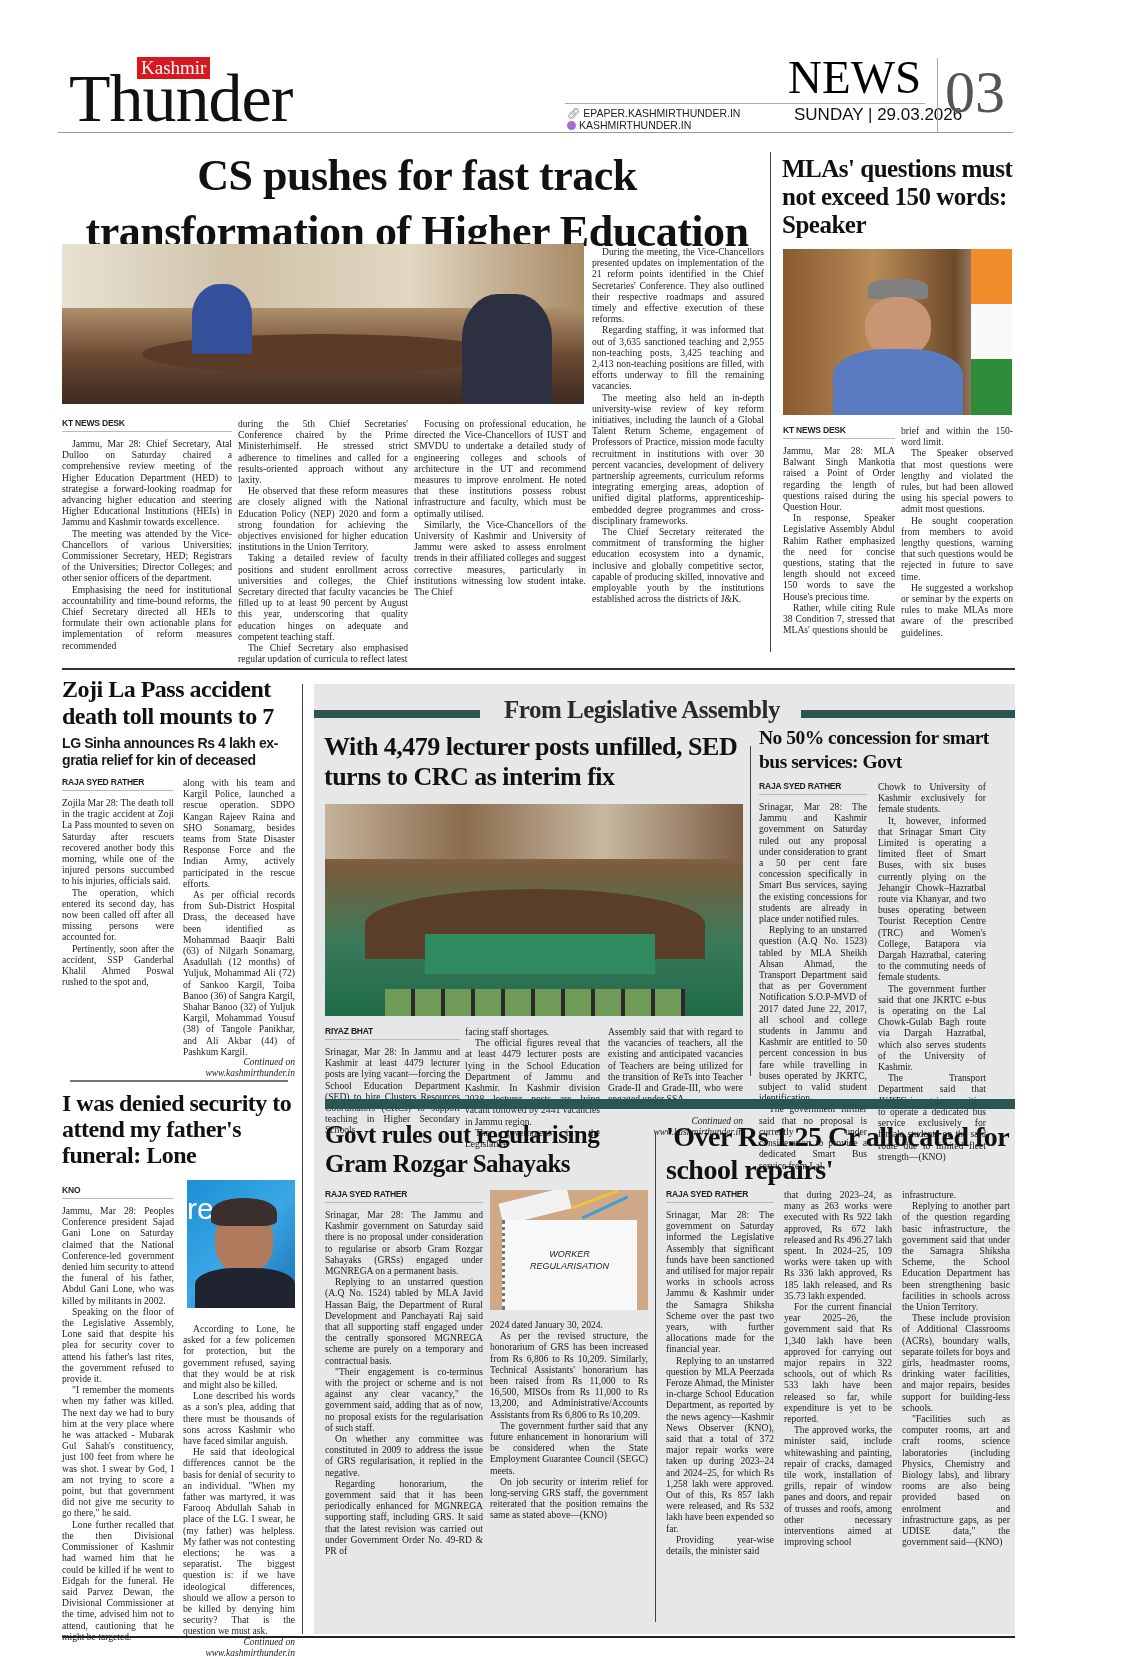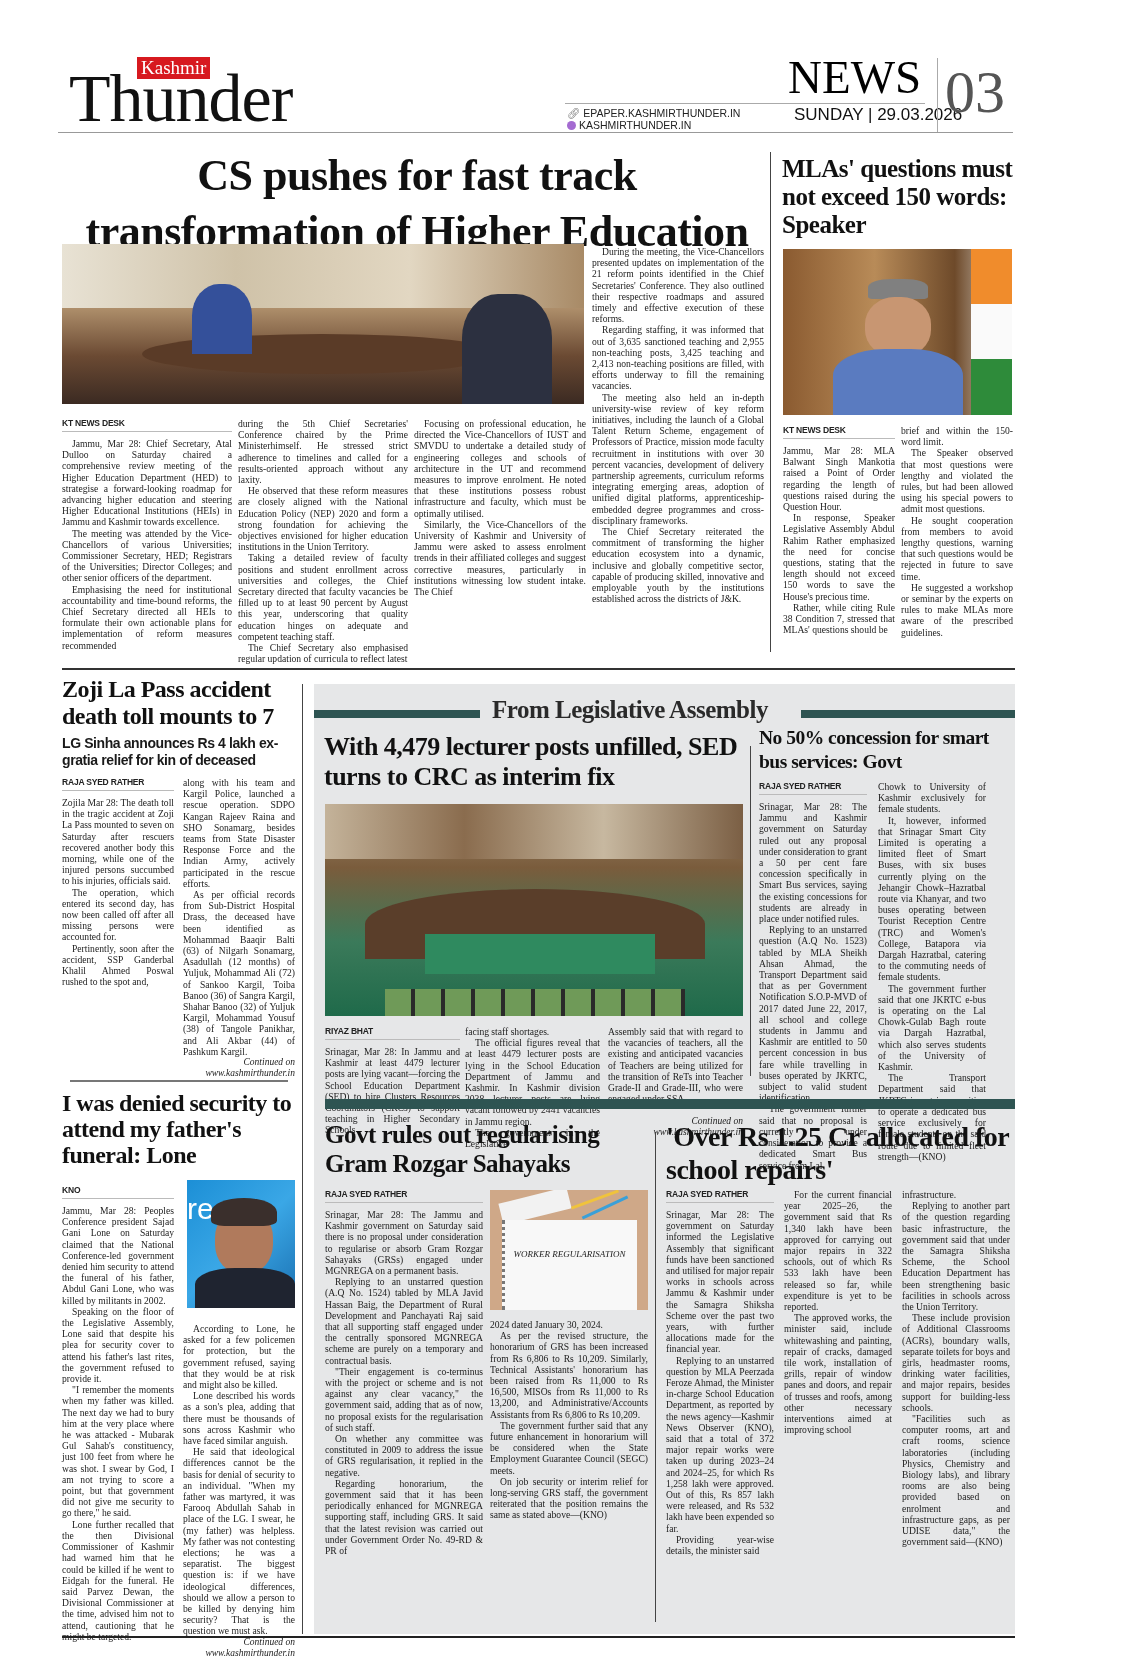--- a/index.html
+++ b/index.html
@@ -150,21 +150,21 @@
     <p>He said that ideological differences cannot be the basis for denial of security to an individual. "When my father was martyred, it was Farooq Abdullah Sahab in place of the LG. I swear, he (my father) was helpless. My father was not contesting elections; he was a separatist. The biggest question is: if we have ideological differences, should we allow a person to be killed by denying him security? That is the question we must ask.</p>
     <div class="cont">Continued on</div>
     <div class="cont">www.kashmirthunder.in</div>
   </div>
 </article>
 
 <div class="abs" style="left:302px;top:684px;width:1px;height:950px;background:#444;"></div>
 
 <section class="abs" style="left:314px;top:684px;width:701px;height:950px;background:#e6e7e8;">
   <div class="abs" style="left:0;top:26px;width:166px;height:8px;background:#2e5452;"></div>
-  <div class="abs serif" style="left:178px;top:10px;width:300px;text-align:left;font-size:25px;line-height:32px;font-weight:bold;color:#2a2a2a;letter-spacing:-0.5px;">From Legislative Assembly</div>
+  <div class="abs serif" style="left:178px;top:10px;width:300px;text-align:center;font-size:25px;line-height:32px;font-weight:bold;color:#2a2a2a;letter-spacing:-0.5px;">From Legislative Assembly</div>
   <div class="abs" style="left:487px;top:26px;width:214px;height:8px;background:#2e5452;"></div>
 
   <h2 class="abs hl" style="left:10px;top:48px;width:420px;font-size:26px;line-height:30px;">With 4,479 lecturer posts unfilled, SED turns to CRC as interim fix</h2>
   <div class="abs photo" style="left:11px;top:120px;width:418px;height:212px;background:linear-gradient(180deg,#9e8a6f 0%,#7a5c3c 30%,#3b7a5a 65%,#1f6a4a 100%);">
     <div class="abs" style="left:0;top:0;width:100%;height:55px;background:linear-gradient(90deg,#c4b39a,#8a6c4e,#c7b8a0,#7b5f44);"></div>
     <div class="abs" style="left:40px;top:85px;width:340px;height:70px;border-radius:50% 50% 0 0;background:#5a3e2a;"></div>
     <div class="abs" style="left:100px;top:130px;width:230px;height:40px;background:#2f8a5f;"></div>
     <div class="abs" style="left:60px;top:185px;width:300px;height:27px;background:repeating-linear-gradient(90deg,#6f9a58 0 26px,#2a2a2a 26px 30px);"></div>
   </div>
 
@@ -214,41 +214,42 @@
       <p>"Their engagement is co-terminus with the project or scheme and is not against any clear vacancy," the government said, adding that as of now, no proposal exists for the regularisation of such staff.</p>
       <p>On whether any committee was constituted in 2009 to address the issue of GRS regularisation, it replied in the negative.</p>
       <p>Regarding honorarium, the government said that it has been periodically enhanced for MGNREGA supporting staff, including GRS. It said that the latest revision was carried out under Government Order No. 49-RD &amp; PR of</p>
     </div>
   </div>
   <div class="abs photo" style="left:176px;top:506px;width:158px;height:120px;background:#cfa888;">
     <div class="abs" style="left:10px;top:5px;width:70px;height:22px;background:#f2f2f2;transform:rotate(-14deg);"></div>
     <div class="abs" style="left:80px;top:8px;width:50px;height:3px;background:#f0c33c;transform:rotate(-20deg);"></div>
     <div class="abs" style="left:90px;top:16px;width:50px;height:3px;background:#3aa0d8;transform:rotate(-25deg);"></div>
     <div class="abs" style="left:12px;top:30px;width:135px;height:90px;background:#f8f8f8;border-left:3px dotted #777;"></div>
-    <div class="abs" style="left:22px;top:58px;width:115px;text-align:center;font-family:Liberation Serif, serif;font-style:italic;font-size:9px;line-height:12px;color:#222;">WORKER REGULARISATION</div>
+    <div class="abs" style="left:22px;top:58px;width:115px;text-align:center;font-family:Liberation Sans, sans-serif;font-style:italic;font-size:9px;line-height:12px;color:#222;">WORKER REGULARISATION</div>
   </div>
   <div class="col body" style="left:176px;top:635px;width:158px;">
     <p class="first">2024 dated January 30, 2024.</p>
     <p>As per the revised structure, the honorarium of GRS has been increased from Rs 6,806 to Rs 10,209. Similarly, Technical Assistants' honorarium has been raised from Rs 11,000 to Rs 16,500, MISOs from Rs 11,000 to Rs 13,200, and Administrative/Accounts Assistants from Rs 6,806 to Rs 10,209.</p>
     <p>The government further said that any future enhancement in honorarium will be considered when the State Employment Guarantee Council (SEGC) meets.</p>
     <p>On job security or interim relief for long-serving GRS staff, the government reiterated that the position remains the same as stated above—(KNO)</p>
   </div>
 
   <div class="abs" style="left:341px;top:448px;width:1px;height:490px;background:#444;"></div>
 
   <h2 class="abs hl" style="left:352px;top:436px;width:345px;font-size:28px;line-height:33px;">'Over Rs 1.25 Cr allocated for school repairs'</h2>
   <div class="col" style="left:352px;top:505px;width:108px;">
     <div class="byline">RAJA SYED RATHER</div>
     <div class="body">
       <p class="first">Srinagar, Mar 28: The government on Saturday informed the Legislative Assembly that significant funds have been sanctioned and utilised for major repair works in schools across Jammu &amp; Kashmir under the Samagra Shiksha Scheme over the past two years, with further allocations made for the financial year.</p>
       <p>Replying to an unstarred question by MLA Peerzada Feroze Ahmad, the Minister in-charge School Education Department, as reported by the news agency—Kashmir News Observer (KNO), said that a total of 372 major repair works were taken up during 2023–24 and 2024–25, for which Rs 1,258 lakh were approved. Out of this, Rs 857 lakh were released, and Rs 532 lakh have been expended so far.</p>
       <p>Providing year-wise details, the minister said</p>
     </div>
   </div>
   <div class="col body" style="left:470px;top:505px;width:108px;">
+    <p class="first">that during 2023–24, as many as 263 works were executed with Rs 922 lakh approved, Rs 672 lakh released and Rs 496.27 lakh spent. In 2024–25, 109 works were taken up with Rs 336 lakh approved, Rs 185 lakh released, and Rs 35.73 lakh expended.</p>
     <p>For the current financial year 2025–26, the government said that Rs 1,340 lakh have been approved for carrying out major repairs in 322 schools, out of which Rs 533 lakh have been released so far, while expenditure is yet to be reported.</p>
     <p>The approved works, the minister said, include whitewashing and painting, repair of cracks, damaged tile work, installation of grills, repair of window panes and doors, and repair of trusses and roofs, among other necessary interventions aimed at improving school</p>
   </div>
   <div class="col body" style="left:588px;top:505px;width:108px;">
     <p class="first">infrastructure.</p>
     <p>Replying to another part of the question regarding basic infrastructure, the government said that under the Samagra Shiksha Scheme, the School Education Department has been strengthening basic facilities in schools across the Union Territory.</p>
     <p>These include provision of Additional Classrooms (ACRs), boundary walls, separate toilets for boys and girls, headmaster rooms, drinking water facilities, and major repairs, besides support for building-less schools.</p>
     <p>"Facilities such as computer rooms, art and craft rooms, science laboratories (including Physics, Chemistry and Biology labs), and library rooms are also being provided based on enrolment and infrastructure gaps, as per UDISE data," the government said—(KNO)</p>
   </div>
 </section>

